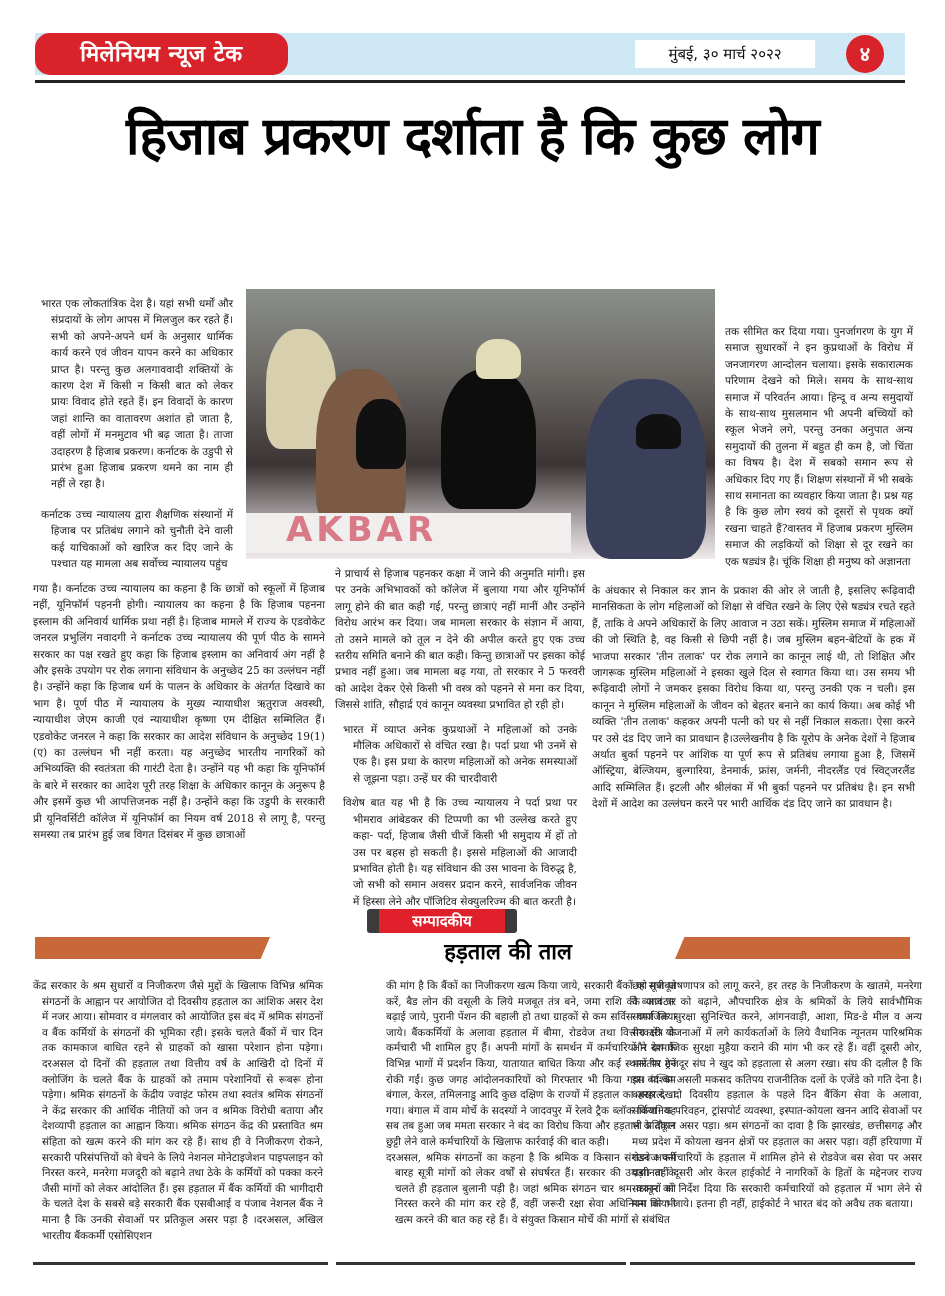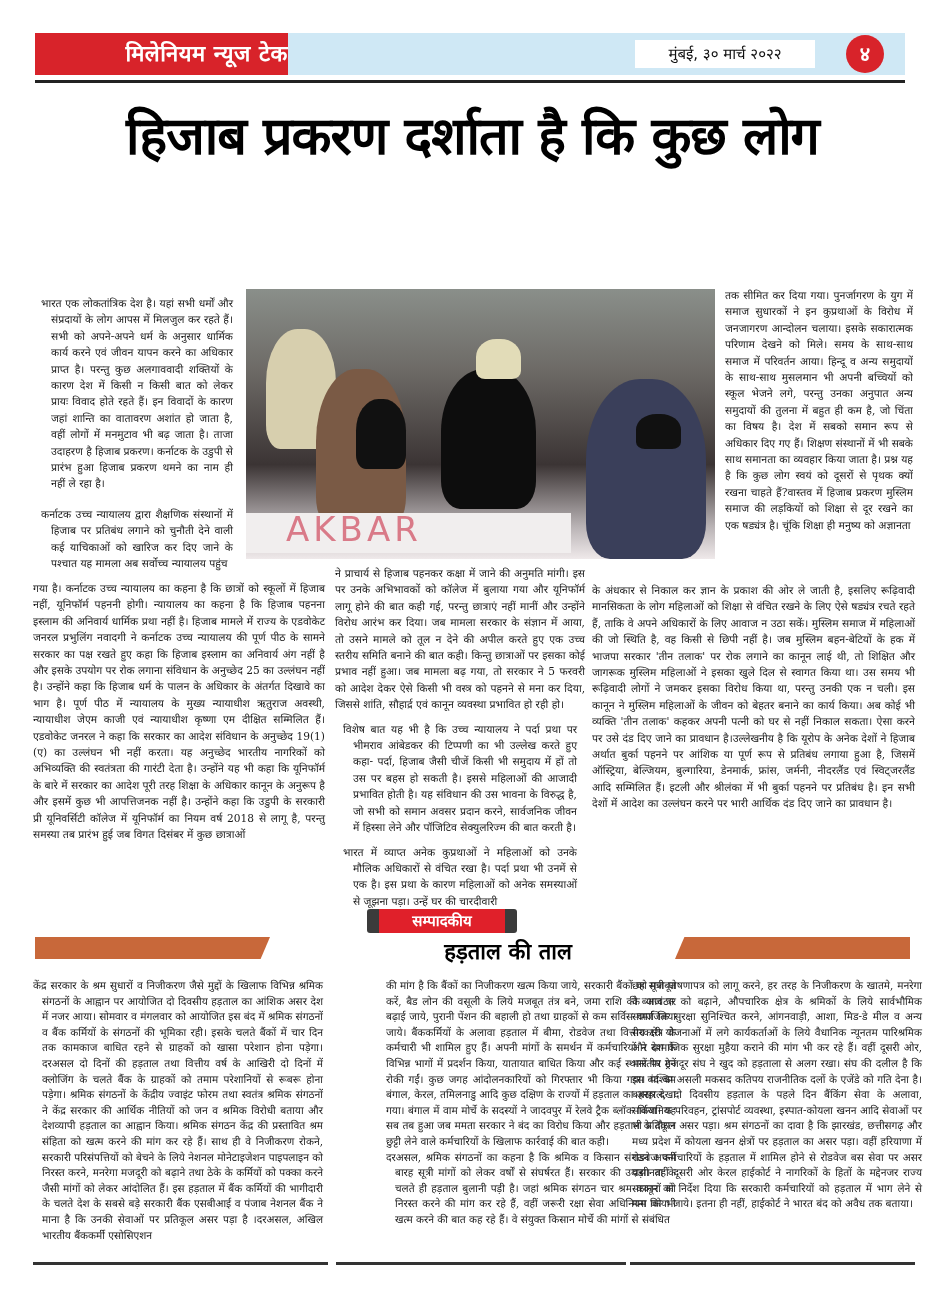--- a/index.html
+++ b/index.html
@@ -2,21 +2,21 @@
 <html><head>
 <meta charset="utf-8">
 <style>
   * { box-sizing: border-box; margin: 0; padding: 0; }
   html, body { width: 945px; height: 1296px; background: #ffffff; overflow: hidden; }
   body { font-family: "DejaVu Sans", sans-serif; color: #1a1a1a; position: relative; }
 
   
   .masthead { position: absolute; left: 35px; top: 33px; width: 870px; height: 42px; background: #cfe8f5; }
   .brand { position: absolute; left: 0; top: 0; width: 253px; height: 42px; background: #d8232a; color: #fff;
-           font-family: "DejaVu Sans", sans-serif; font-weight: bold; font-size: 22px; line-height: 42px; text-align: right; letter-spacing: 0.5px; }
+           font-family: "DejaVu Sans", sans-serif; font-weight: bold; font-size: 22px; line-height: 42px; text-align: center; letter-spacing: 0.5px; border-radius: 15px; }
   .section-tag { position: absolute; left: 345px; top: 0; width: 236px; height: 42px; background: #000;
            clip-path: polygon(6% 0, 100% 0, 94% 100%, 0 100%); color: #fff; font-weight: bold; font-size: 26px; line-height: 42px; text-align: center; }
   .dateline { position: absolute; left: 600px; top: 7px; width: 180px; height: 28px; background: #fff; font-size: 15px; line-height: 28px; text-align: center; color: #111; }
   .page-no { position: absolute; left: 811px; top: 2px; width: 38px; height: 38px; border-radius: 50%; background: #d8232a; color: #fff; font-size: 20px; line-height: 38px; text-align: center; font-weight: bold; }
   .mast-rule { position: absolute; left: 35px; top: 80px; width: 870px; height: 3px; background: #222; }
 
   
   .headline { position: absolute; left: 35px; top: 98px; width: 875px; font-family: "DejaVu Sans", sans-serif; font-weight: bold;
               font-size: 52px; line-height: 76px; text-align: center; color: #000; letter-spacing: -1px; }
 
@@ -26,21 +26,21 @@
   .c1 { left: 33px; top: 287px; width: 208px; }
   .c1b { left: 33px; top: 498px; width: 208px; }
   .wide-left { left: 33px; top: 580px; width: 292px; }
   .c-mid { left: 335px; top: 565px; width: 250px; }
   .c3-top { left: 725px; top: 287px; width: 188px; }
   .c-right-wide { left: 640px; top: 582px; width: 275px; }
 
   .photo { position: absolute; left: 246px; top: 289px; width: 469px; height: 270px; overflow: hidden;
            background: linear-gradient(180deg, #8a8f8a 0%, #6d6a66 30%, #3b3434 65%, #b9b3b5 88%, #efe9ea 100%); }
   .photo .banner { position: absolute; left: 0; bottom: 6px; width: 325px; height: 40px; background: #f1eeee; }
-  .photo .banner-text { position: absolute; left: 40px; bottom: 10px; font-weight: normal; font-size: 34px; color: #d97a88; letter-spacing: 4px; font-family: "DejaVu Sans", sans-serif; }
+  .photo .banner-text { position: absolute; left: 40px; bottom: 10px; font-weight: bold; font-size: 34px; color: #d97a88; letter-spacing: 4px; font-family: "DejaVu Sans", sans-serif; }
   .photo .fig { position: absolute; border-radius: 45% 45% 20% 20%; }
 
   
   .ed-bar-left { position: absolute; left: 35px; top: 937px; width: 235px; height: 22px; background: #c8683a; clip-path: polygon(0 0, 100% 0, 96% 100%, 0 100%); }
   .ed-bar-right { position: absolute; left: 675px; top: 937px; width: 235px; height: 22px; background: #c8683a; clip-path: polygon(4% 0, 100% 0, 100% 100%, 0 100%); }
   .ed-tag { position: absolute; left: 367px; top: 909px; width: 150px; height: 24px; background: #e0202a; border-left: 12px solid #3b3b3b; border-right: 12px solid #3b3b3b; border-radius: 3px;
             color: #fff; font-size: 15px; line-height: 24px; text-align: center; font-weight: bold; }
   .ed-title { position: absolute; left: 332px; top: 935px; width: 240px; text-align: right; font-weight: bold; font-size: 22px; color: #000; }
 
   .ecol { position: absolute; top: 978px; width: 290px; font-family: "DejaVu Serif", serif; font-size: 10.4px; line-height: 15.6px; text-align: justify; color: #1a1a1a; }
@@ -81,25 +81,25 @@
 </div>
 <div class="col c1b">
   <p>कर्नाटक उच्च न्यायालय द्वारा शैक्षणिक संस्थानों में हिजाब पर प्रतिबंध लगाने को चुनौती देने वाली कई याचिकाओं को खारिज कर दिए जाने के पश्चात यह मामला अब सर्वोच्च न्यायालय पहुंच</p>
 </div>
 <div class="col wide-left">
   <div>गया है। कर्नाटक उच्च न्यायालय का कहना है कि छात्रों को स्कूलों में हिजाब नहीं, यूनिफॉर्म पहननी होगी। न्यायालय का कहना है कि हिजाब पहनना इस्लाम की अनिवार्य धार्मिक प्रथा नहीं है। हिजाब मामले में राज्य के एडवोकेट जनरल प्रभुलिंग नवादगी ने कर्नाटक उच्च न्यायालय की पूर्ण पीठ के सामने सरकार का पक्ष रखते हुए कहा कि हिजाब इस्लाम का अनिवार्य अंग नहीं है और इसके उपयोग पर रोक लगाना संविधान के अनुच्छेद 25 का उल्लंघन नहीं है। उन्होंने कहा कि हिजाब धर्म के पालन के अधिकार के अंतर्गत दिखावे का भाग है। पूर्ण पीठ में न्यायालय के मुख्य न्यायाधीश ऋतुराज अवस्थी, न्यायाधीश जेएम काजी एवं न्यायाधीश कृष्णा एम दीक्षित सम्मिलित हैं। एडवोकेट जनरल ने कहा कि सरकार का आदेश संविधान के अनुच्छेद 19(1)(ए) का उल्लंघन भी नहीं करता। यह अनुच्छेद भारतीय नागरिकों को अभिव्यक्ति की स्वतंत्रता की गारंटी देता है। उन्होंने यह भी कहा कि यूनिफॉर्म के बारे में सरकार का आदेश पूरी तरह शिक्षा के अधिकार कानून के अनुरूप है और इसमें कुछ भी आपत्तिजनक नहीं है। उन्होंने कहा कि उडुपी के सरकारी प्री यूनिवर्सिटी कॉलेज में यूनिफॉर्म का नियम वर्ष 2018 से लागू है, परन्तु समस्या तब प्रारंभ हुई जब विगत दिसंबर में कुछ छात्राओं</div>
 </div>
 
 <div class="col c-mid">
   <div>ने प्राचार्य से हिजाब पहनकर कक्षा में जाने की अनुमति मांगी। इस पर उनके अभिभावकों को कॉलेज में बुलाया गया और यूनिफॉर्म लागू होने की बात कही गई, परन्तु छात्राएं नहीं मानीं और उन्होंने विरोध आरंभ कर दिया। जब मामला सरकार के संज्ञान में आया, तो उसने मामले को तूल न देने की अपील करते हुए एक उच्च स्तरीय समिति बनाने की बात कही। किन्तु छात्राओं पर इसका कोई प्रभाव नहीं हुआ। जब मामला बढ़ गया, तो सरकार ने 5 फरवरी को आदेश देकर ऐसे किसी भी वस्त्र को पहनने से मना कर दिया, जिससे शांति, सौहार्द्र एवं कानून व्यवस्था प्रभावित हो रही हो।</div>
+  <p>भारत में व्याप्त अनेक कुप्रथाओं ने महिलाओं को उनके मौलिक अधिकारों से वंचित रखा है। पर्दा प्रथा भी उनमें से एक है। इस प्रथा के कारण महिलाओं को अनेक समस्याओं से जूझना पड़ा। उन्हें घर की चारदीवारी</p>
   <p>विशेष बात यह भी है कि उच्च न्यायालय ने पर्दा प्रथा पर भीमराव आंबेडकर की टिप्पणी का भी उल्लेख करते हुए कहा- पर्दा, हिजाब जैसी चीजें किसी भी समुदाय में हों तो उस पर बहस हो सकती है। इससे महिलाओं की आजादी प्रभावित होती है। यह संविधान की उस भावना के विरुद्ध है, जो सभी को समान अवसर प्रदान करने, सार्वजनिक जीवन में हिस्सा लेने और पॉजिटिव सेक्युलरिज्म की बात करती है।</p>
-  <p>भारत में व्याप्त अनेक कुप्रथाओं ने महिलाओं को उनके मौलिक अधिकारों से वंचित रखा है। पर्दा प्रथा भी उनमें से एक है। इस प्रथा के कारण महिलाओं को अनेक समस्याओं से जूझना पड़ा। उन्हें घर की चारदीवारी</p>
 </div>
 
-<div class="col c3-top" style="height:290px;overflow:hidden;">
+<div class="col c3-top" style="height:290px;overflow:hidden;margin-top:36px;">
   <div>तक सीमित कर दिया गया। पुनर्जागरण के युग में समाज सुधारकों ने इन कुप्रथाओं के विरोध में जनजागरण आन्दोलन चलाया। इसके सकारात्मक परिणाम देखने को मिले। समय के साथ-साथ समाज में परिवर्तन आया। हिन्दू व अन्य समुदायों के साथ-साथ मुसलमान भी अपनी बच्चियों को स्कूल भेजने लगे, परन्तु उनका अनुपात अन्य समुदायों की तुलना में बहुत ही कम है, जो चिंता का विषय है। देश में सबको समान रूप से अधिकार दिए गए हैं। शिक्षण संस्थानों में भी सबके साथ समानता का व्यवहार किया जाता है। प्रश्न यह है कि कुछ लोग स्वयं को दूसरों से पृथक क्यों रखना चाहते हैं?वास्तव में हिजाब प्रकरण मुस्लिम समाज की लड़कियों को शिक्षा से दूर रखने का एक षड्यंत्र है। चूंकि शिक्षा ही मनुष्य को अज्ञानता</div>
 </div>
 
 <div class="col c-right-wide" style="left:592px;width:323px;">
   <div>के अंधकार से निकाल कर ज्ञान के प्रकाश की ओर ले जाती है, इसलिए रूढ़िवादी मानसिकता के लोग महिलाओं को शिक्षा से वंचित रखने के लिए ऐसे षड्यंत्र रचते रहते हैं, ताकि वे अपने अधिकारों के लिए आवाज न उठा सकें। मुस्लिम समाज में महिलाओं की जो स्थिति है, वह किसी से छिपी नहीं है। जब मुस्लिम बहन-बेटियों के हक में भाजपा सरकार 'तीन तलाक' पर रोक लगाने का कानून लाई थी, तो शिक्षित और जागरूक मुस्लिम महिलाओं ने इसका खुले दिल से स्वागत किया था। उस समय भी रूढ़िवादी लोगों ने जमकर इसका विरोध किया था, परन्तु उनकी एक न चली। इस कानून ने मुस्लिम महिलाओं के जीवन को बेहतर बनाने का कार्य किया। अब कोई भी व्यक्ति 'तीन तलाक' कहकर अपनी पत्नी को घर से नहीं निकाल सकता। ऐसा करने पर उसे दंड दिए जाने का प्रावधान है।उल्लेखनीय है कि यूरोप के अनेक देशों ने हिजाब अर्थात बुर्का पहनने पर आंशिक या पूर्ण रूप से प्रतिबंध लगाया हुआ है, जिसमें ऑस्ट्रिया, बेल्जियम, बुल्गारिया, डेनमार्क, फ्रांस, जर्मनी, नीदरलैंड एवं स्विट्जरलैंड आदि सम्मिलित हैं। इटली और श्रीलंका में भी बुर्का पहनने पर प्रतिबंध है। इन सभी देशों में आदेश का उल्लंघन करने पर भारी आर्थिक दंड दिए जाने का प्रावधान है।</div>
 </div>
 
 <div class="ed-bar-left"></div>
 <div class="ed-bar-right"></div>
 <div class="ed-tag">सम्पादकीय</div>

